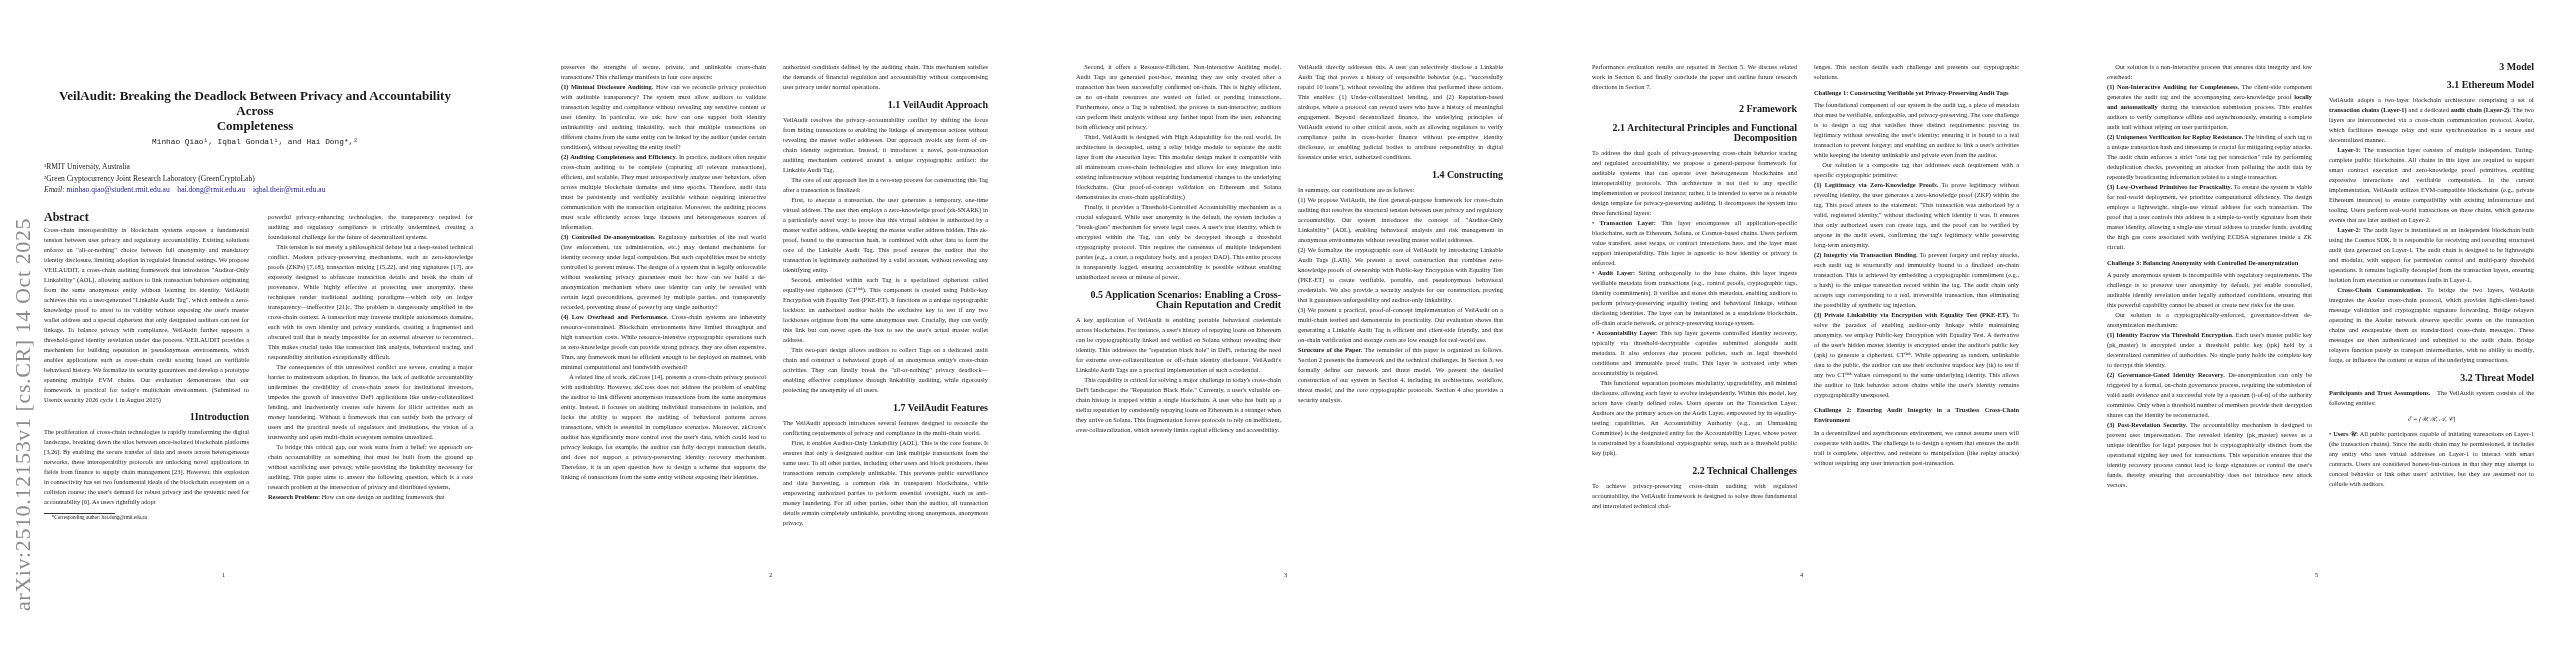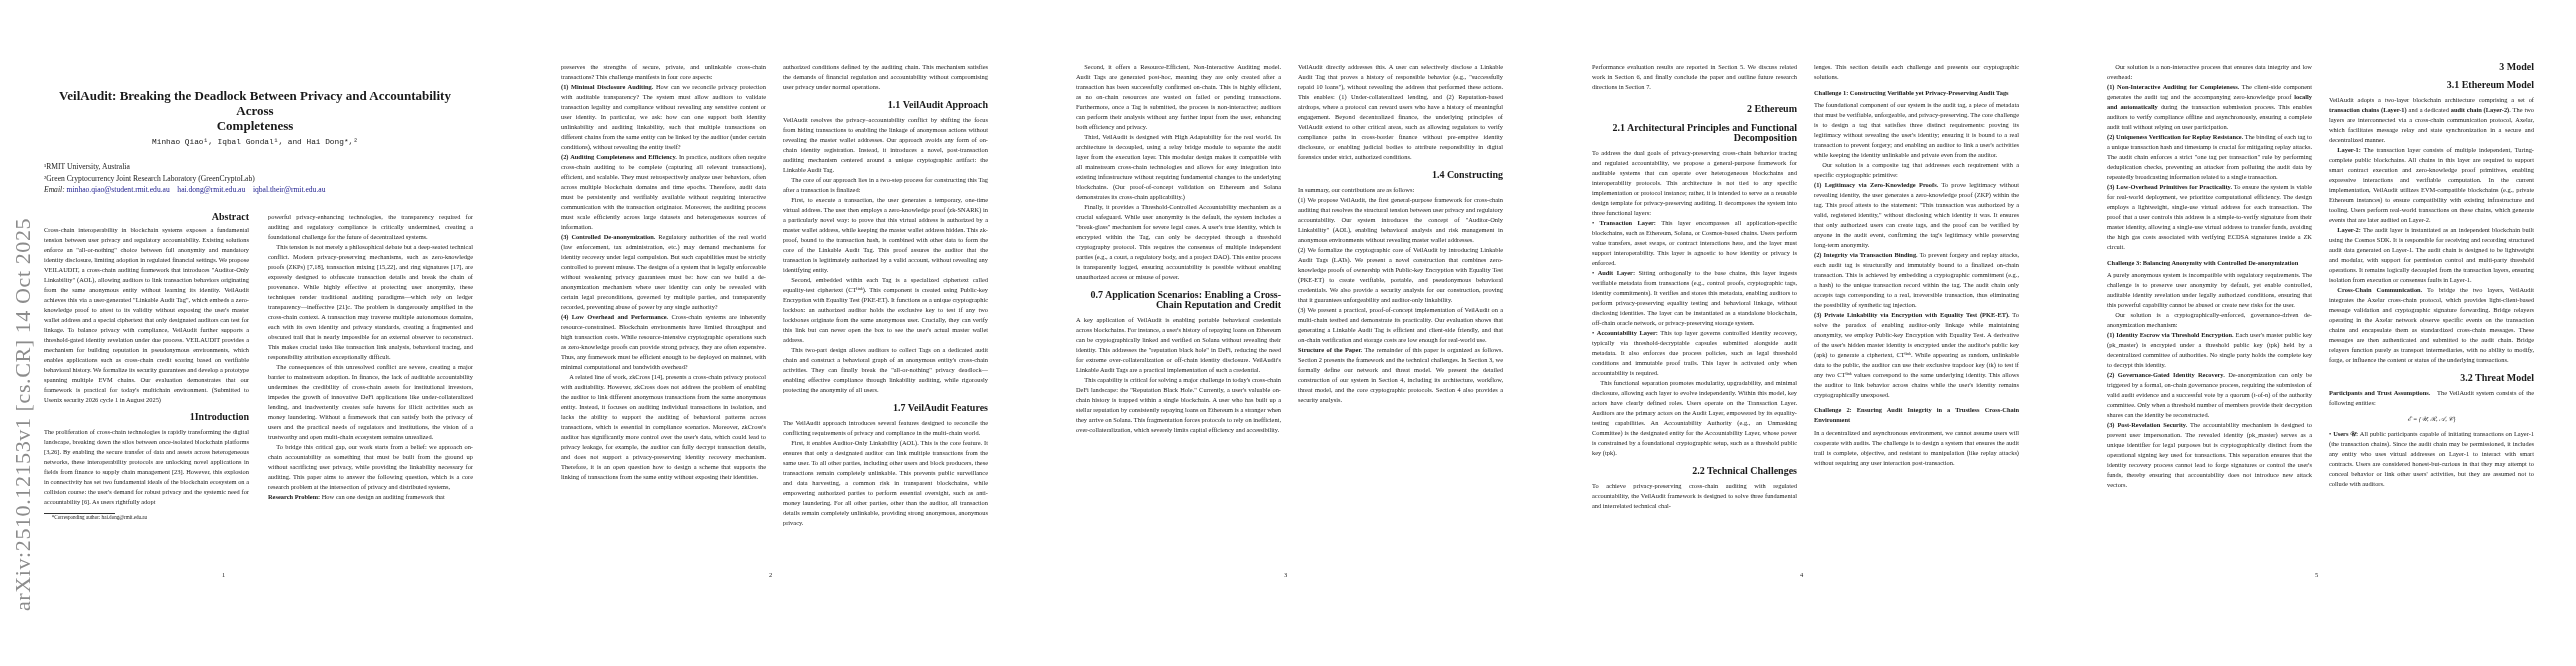--- a/index.html
+++ b/index.html
@@ -13,21 +13,21 @@
   .col h2 .num { display:inline-block; width:14.5px; }
   .col h4 { font-size:6.4px; font-weight:bold; margin:5.6px 0 2.2px 0; line-height:10px; text-align:justify; }
   .col b { font-weight:bold; }
   .pnum { position:absolute; bottom:93px; font-size:6.4px; width:11px; text-align:center; }
   .arxiv { position:absolute; left:10px; top:611px; transform:rotate(-90deg); transform-origin:left top;
            font-family:"Liberation Serif", serif; font-size:22px; color:#8c8c8c; white-space:nowrap; letter-spacing:0.6px; }
   .title { position:absolute; left:44px; top:88px; width:422px; text-align:center; font-weight:bold; font-size:13px; line-height:15px; }
   .authors { position:absolute; left:44px; top:138px; width:422px; text-align:center; font-size:7.8px;font-family:Liberation Mono, monospace; }
   .aff { position:absolute; left:44px; top:161px; width:422px; text-align:left; font-size:7.6px; line-height:11.7px; }
   .aff a { color:#1a1a8c; text-decoration:none; }
-  .abs-head { text-align:right; font-size:10px; font-weight:bold; margin:0 0 3.3px 0; }
+  .abs-head { text-align:left; font-size:12px; font-weight:bold; margin:0 0 3.3px 0; }
   .footnote-rule { width:71px; border-top:0.6px solid #333; margin-top:5.6px; }
   .footnote { font-size:5.1px; padding-left:7.8px; line-height:7.8px; }
   .bullet { padding-left:0; }
   .eq { text-align:center; font-style:italic; margin:5.6px 0; }
 </style>
 </head>
 <body>
 
 <div class="arxiv">arXiv:2510.12153v1  [cs.CR]  14 Oct 2025</div>
 
@@ -89,40 +89,40 @@
     <p class="ind">First, it enables Auditor-Only Linkability (AOL). This is the core feature. It ensures that only a designated auditor can link multiple transactions from the same user. To all other parties, including other users and block producers, these transactions remain completely unlinkable. This prevents public surveillance and data harvesting, a common risk in transparent blockchains, while empowering authorized parties to perform essential oversight, such as anti-money laundering. For all other parties, other than the auditor, all transaction details remain completely unlinkable, providing strong anonymous, anonymous privacy.</p>
   </div>
   <div class="pnum" style="left:250px; bottom:89px;">2</div>
 </div>
 
 <div class="page" style="left:1030px;">
   <div class="col" style="left:46px; top:62px;">
     <p class="ind">Second, it offers a Resource-Efficient, Non-Interactive Auditing model. Audit Tags are generated post-hoc, meaning they are only created after a transaction has been successfully confirmed on-chain. This is highly efficient, as no on-chain resources are wasted on failed or pending transactions. Furthermore, once a Tag is submitted, the process is non-interactive; auditors can perform their analysis without any further input from the user, enhancing both efficiency and privacy.</p>
     <p class="ind">Third, VeilAudit is designed with High Adaptability for the real world. Its architecture is decoupled, using a relay bridge module to separate the audit layer from the execution layer. This modular design makes it compatible with all mainstream cross-chain technologies and allows for easy integration into existing infrastructure without requiring fundamental changes to the underlying blockchains. (Our proof-of-concept validation on Ethereum and Solana demonstrates its cross-chain applicability.)</p>
     <p class="ind">Finally, it provides a Threshold-Controlled Accountability mechanism as a crucial safeguard. While user anonymity is the default, the system includes a "break-glass" mechanism for severe legal cases. A user's true identity, which is encrypted within the Tag, can only be decrypted through a threshold cryptography protocol. This requires the consensus of multiple independent parties (e.g., a court, a regulatory body, and a project DAO). This entire process is transparently logged, ensuring accountability is possible without enabling unauthorized access or misuse of power.</p>
-    <h2><span class="num">0.7</span> <span>Application Scenarios: Enabling a Cross-Chain Reputation and Credit</span></h2>
+    <h2><span class="num">0.5</span> <span>Application Scenarios: Enabling a Cross-Chain Reputation and Credit</span></h2>
     <p>A key application of VeilAudit is enabling portable behavioral credentials across blockchains. For instance, a user's history of repaying loans on Ethereum can be cryptographically linked and verified on Solana without revealing their identity. This addresses the "reputation black hole" in DeFi, reducing the need for extreme over-collateralization or off-chain identity disclosure. VeilAudit's Linkable Audit Tags are a practical implementation of such a credential.</p>
     <p class="ind">This capability is critical for solving a major challenge in today's cross-chain DeFi landscape: the "Reputation Black Hole." Currently, a user's valuable on-chain history is trapped within a single blockchain. A user who has built up a stellar reputation by consistently repaying loans on Ethereum is a stranger when they arrive on Solana. This fragmentation forces protocols to rely on inefficient, over-collateralization, which severely limits capital efficiency and accessibility.</p>
   </div>
   <div class="col" style="left:268px; top:62px;">
     <p>VeilAudit directly addresses this. A user can selectively disclose a Linkable Audit Tag that proves a history of responsible behavior (e.g., "successfully repaid 10 loans"), without revealing the address that performed these actions. This enables: (1) Under-collateralized lending, and (2) Reputation-based airdrops, where a protocol can reward users who have a history of meaningful engagement. Beyond decentralized finance, the underlying principles of VeilAudit extend to other critical areas, such as allowing regulators to verify compliance paths in cross-border finance without pre-emptive identity disclosure, or enabling judicial bodies to attribute responsibility in digital forensics under strict, authorized conditions.</p>
     <h2><span class="num">1.4</span> <span>Constructing</span></h2>
     <p>In summary, our contributions are as follows:</p>
     <p>(1) We propose VeilAudit, the first general-purpose framework for cross-chain auditing that resolves the structural tension between user privacy and regulatory accountability. Our system introduces the concept of "Auditor-Only Linkability" (AOL), enabling behavioral analysis and risk management in anonymous environments without revealing master wallet addresses.</p>
     <p>(2) We formalize the cryptographic core of VeilAudit by introducing Linkable Audit Tags (LATs). We present a novel construction that combines zero-knowledge proofs of ownership with Public-key Encryption with Equality Test (PKE-ET) to create verifiable, portable, and pseudonymous behavioral credentials. We also provide a security analysis for our construction, proving that it guarantees unforgeability and auditor-only linkability.</p>
     <p>(3) We present a practical, proof-of-concept implementation of VeilAudit on a multi-chain testbed and demonstrate its practicality. Our evaluation shows that generating a Linkable Audit Tag is efficient and client-side friendly, and that on-chain verification and storage costs are low enough for real-world use.</p>
     <p><b>Structure of the Paper.</b> <span>The remainder of this paper is organized as follows. Section 2 presents the framework and the technical challenges. In Section 3, we formally define our network and threat model. We present the detailed construction of our system in Section 4, including its architecture, workflow, threat model, and the core cryptographic protocols. Section 4 also provides a security analysis.</span></p>
   </div>
   <div class="pnum" style="left:250px; bottom:89px;">3</div>
 </div>
 
 <div class="page" style="left:1546px;">
   <div class="col" style="left:46px; top:62px;">
     <p>Performance evaluation results are reported in Section 5. We discuss related work in Section 6, and finally conclude the paper and outline future research directions in Section 7.</p>
-    <h2 style="margin-top:12.2px;"><span class="num">2</span> <span>Ethereum</span></h2>
+    <h2 style="margin-top:12.2px;"><span class="num">2</span> <span>Framework</span></h2>
     <h2><span class="num">2.1</span> <span>Architectural Principles and Functional Decomposition</span></h2>
     <p>To address the dual goals of privacy-preserving cross-chain behavior tracing and regulated accountability, we propose a general-purpose framework for auditable systems that can operate over heterogeneous blockchains and interoperability protocols. This architecture is not tied to any specific implementation or protocol instance; rather, it is intended to serve as a reusable design template for privacy-preserving auditing. It decomposes the system into three functional layers:</p>
     <p class="bullet">• <b>Transaction Layer:</b> <span>This layer encompasses all application-specific blockchains, such as Ethereum, Solana, or Cosmos-based chains. Users perform value transfers, asset swaps, or contract interactions here, and the layer must support interoperability. This layer is agnostic to how identity or privacy is enforced.</span></p>
     <p class="bullet">• <b>Audit Layer:</b> <span>Sitting orthogonally to the base chains, this layer ingests verifiable metadata from transactions (e.g., control proofs, cryptographic tags, identity commitments). It verifies and stores this metadata, enabling auditors to perform privacy-preserving equality testing and behavioral linkage, without disclosing identities. The layer can be instantiated as a standalone blockchain, off-chain oracle network, or privacy-preserving storage system.</span></p>
     <p class="bullet">• <b>Accountability Layer:</b> <span>This top layer governs controlled identity recovery, typically via threshold-decryptable capsules submitted alongside audit metadata. It also enforces due process policies, such as legal threshold conditions and immutable proof trails. This layer is activated only when accountability is required.</span></p>
     <p class="ind">This functional separation promotes modularity, upgradability, and minimal disclosure, allowing each layer to evolve independently. Within this model, key actors have clearly defined roles. Users operate on the Transaction Layer. Auditors are the primary actors on the Audit Layer, empowered by its equality-testing capabilities. An Accountability Authority (e.g., an Unmasking Committee) is the designated entity for the Accountability Layer, whose power is constrained by a foundational cryptographic setup, such as a threshold public key (tpk).</p>
     <h2><span class="num">2.2</span> <span>Technical Challenges</span></h2>
     <p>To achieve privacy-preserving cross-chain auditing with regulated accountability, the VeilAudit framework is designed to solve three fundamental and interrelated technical chal-</p>
   </div>
   <div class="col" style="left:268px; top:62px;">

